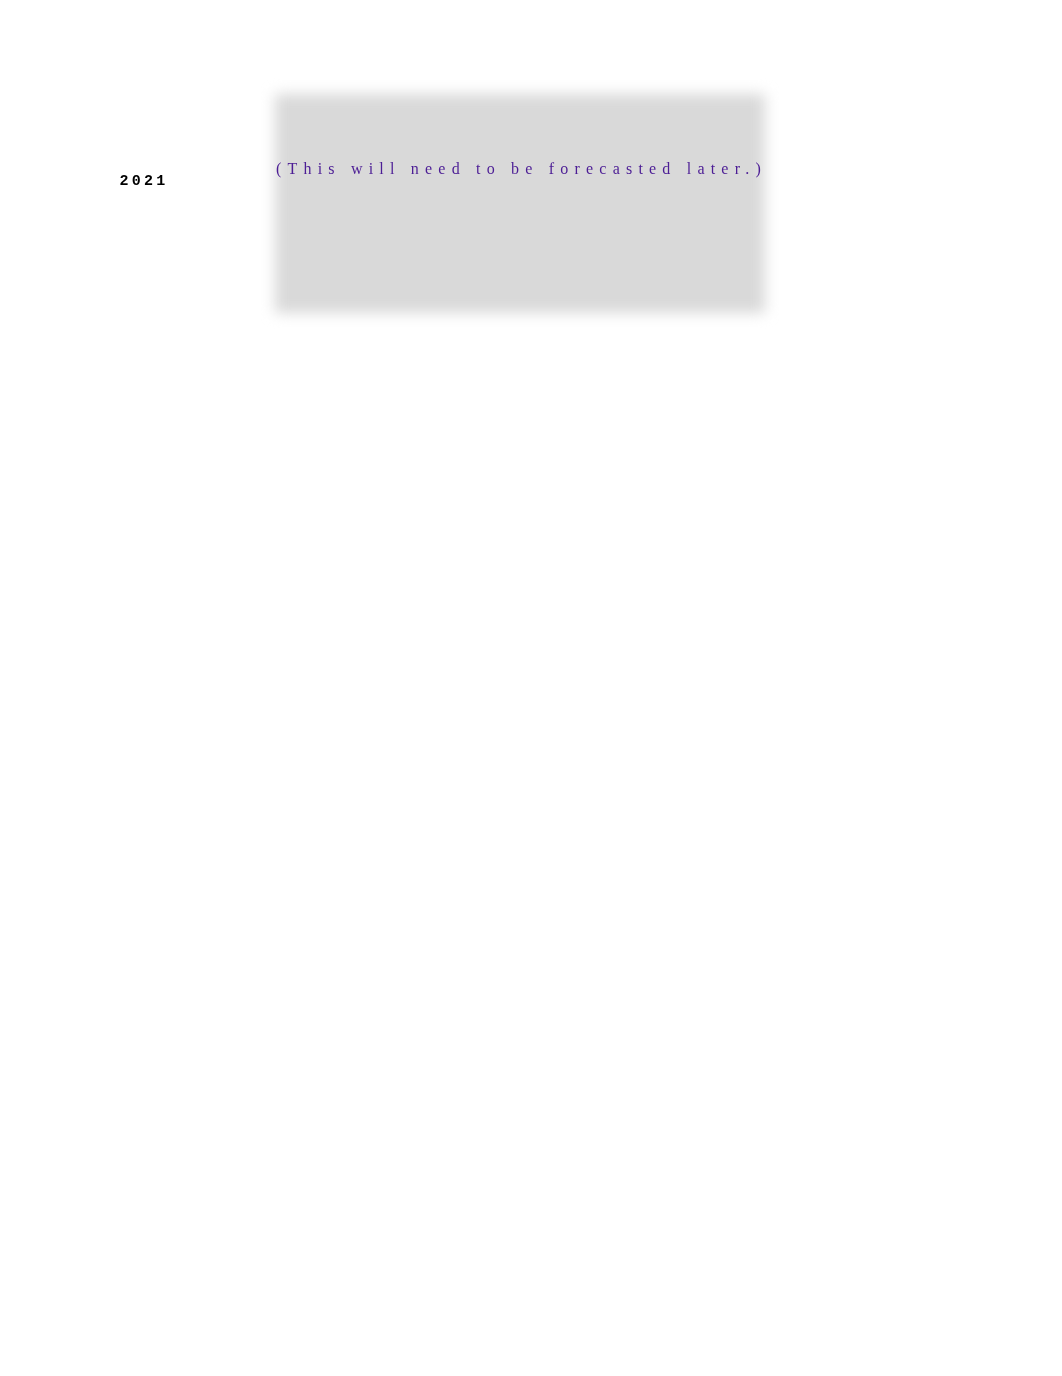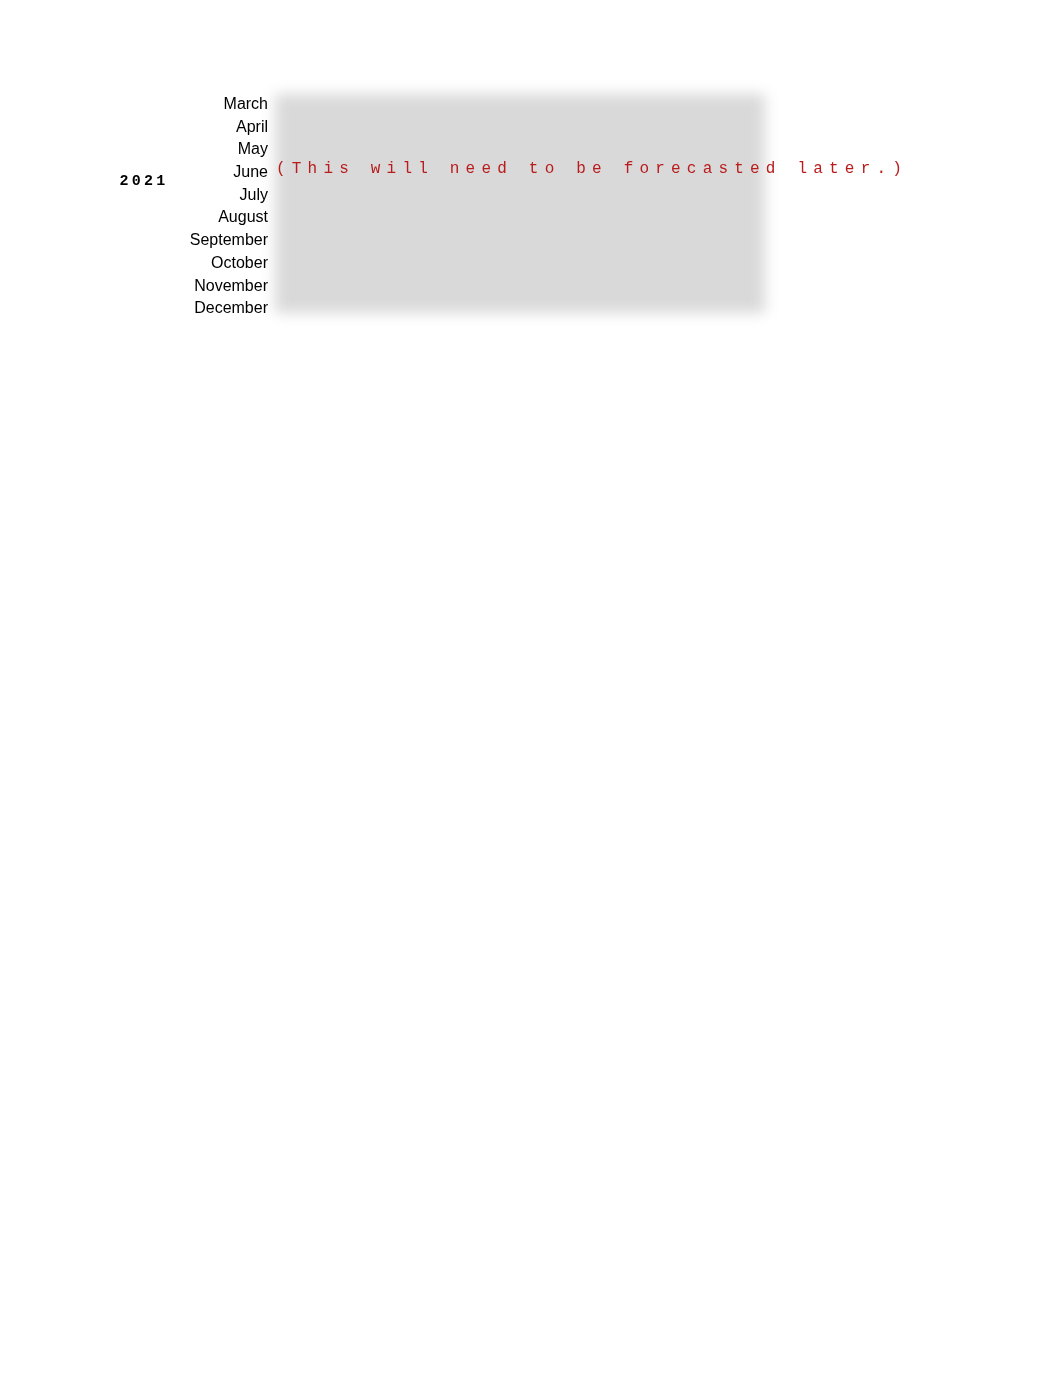--- a/index.html
+++ b/index.html
@@ -75,47 +75,35 @@
     font-size: 16px;
     color: #000000;
     white-space: nowrap;
   }
 
   
   .note-text {
     position: absolute;
     left: 276px;
     top: 159px;
-    font-family: Liberation Mono, monospace;
+    font-family: Liberation Serif, serif;
     font-size: 16px;
     letter-spacing: 6.2px;
-    color: #b91c1c;
+    color: #4c1d95;
     white-space: nowrap;
     line-height: 20px;
   }
 </style>
 </head>
 <body>
 
 <div class="sheet">
 
   <div class="shade-block">
     <div class="fill"></div>
   </div>
 
   <div class="year-label">2021</div>
 
-  <div class="month-column">
-    <span class="month-cell">March</span>
-    <span class="month-cell">April</span>
-    <span class="month-cell">May</span>
-    <span class="month-cell">June</span>
-    <span class="month-cell">July</span>
-    <span class="month-cell">August</span>
-    <span class="month-cell">September</span>
-    <span class="month-cell">October</span>
-    <span class="month-cell">November</span>
-    <span class="month-cell">December</span>
-  </div>
 
   <div class="note-text">(This will need to be forecasted later.)</div>
 
 </div>
 
 </body></html>

